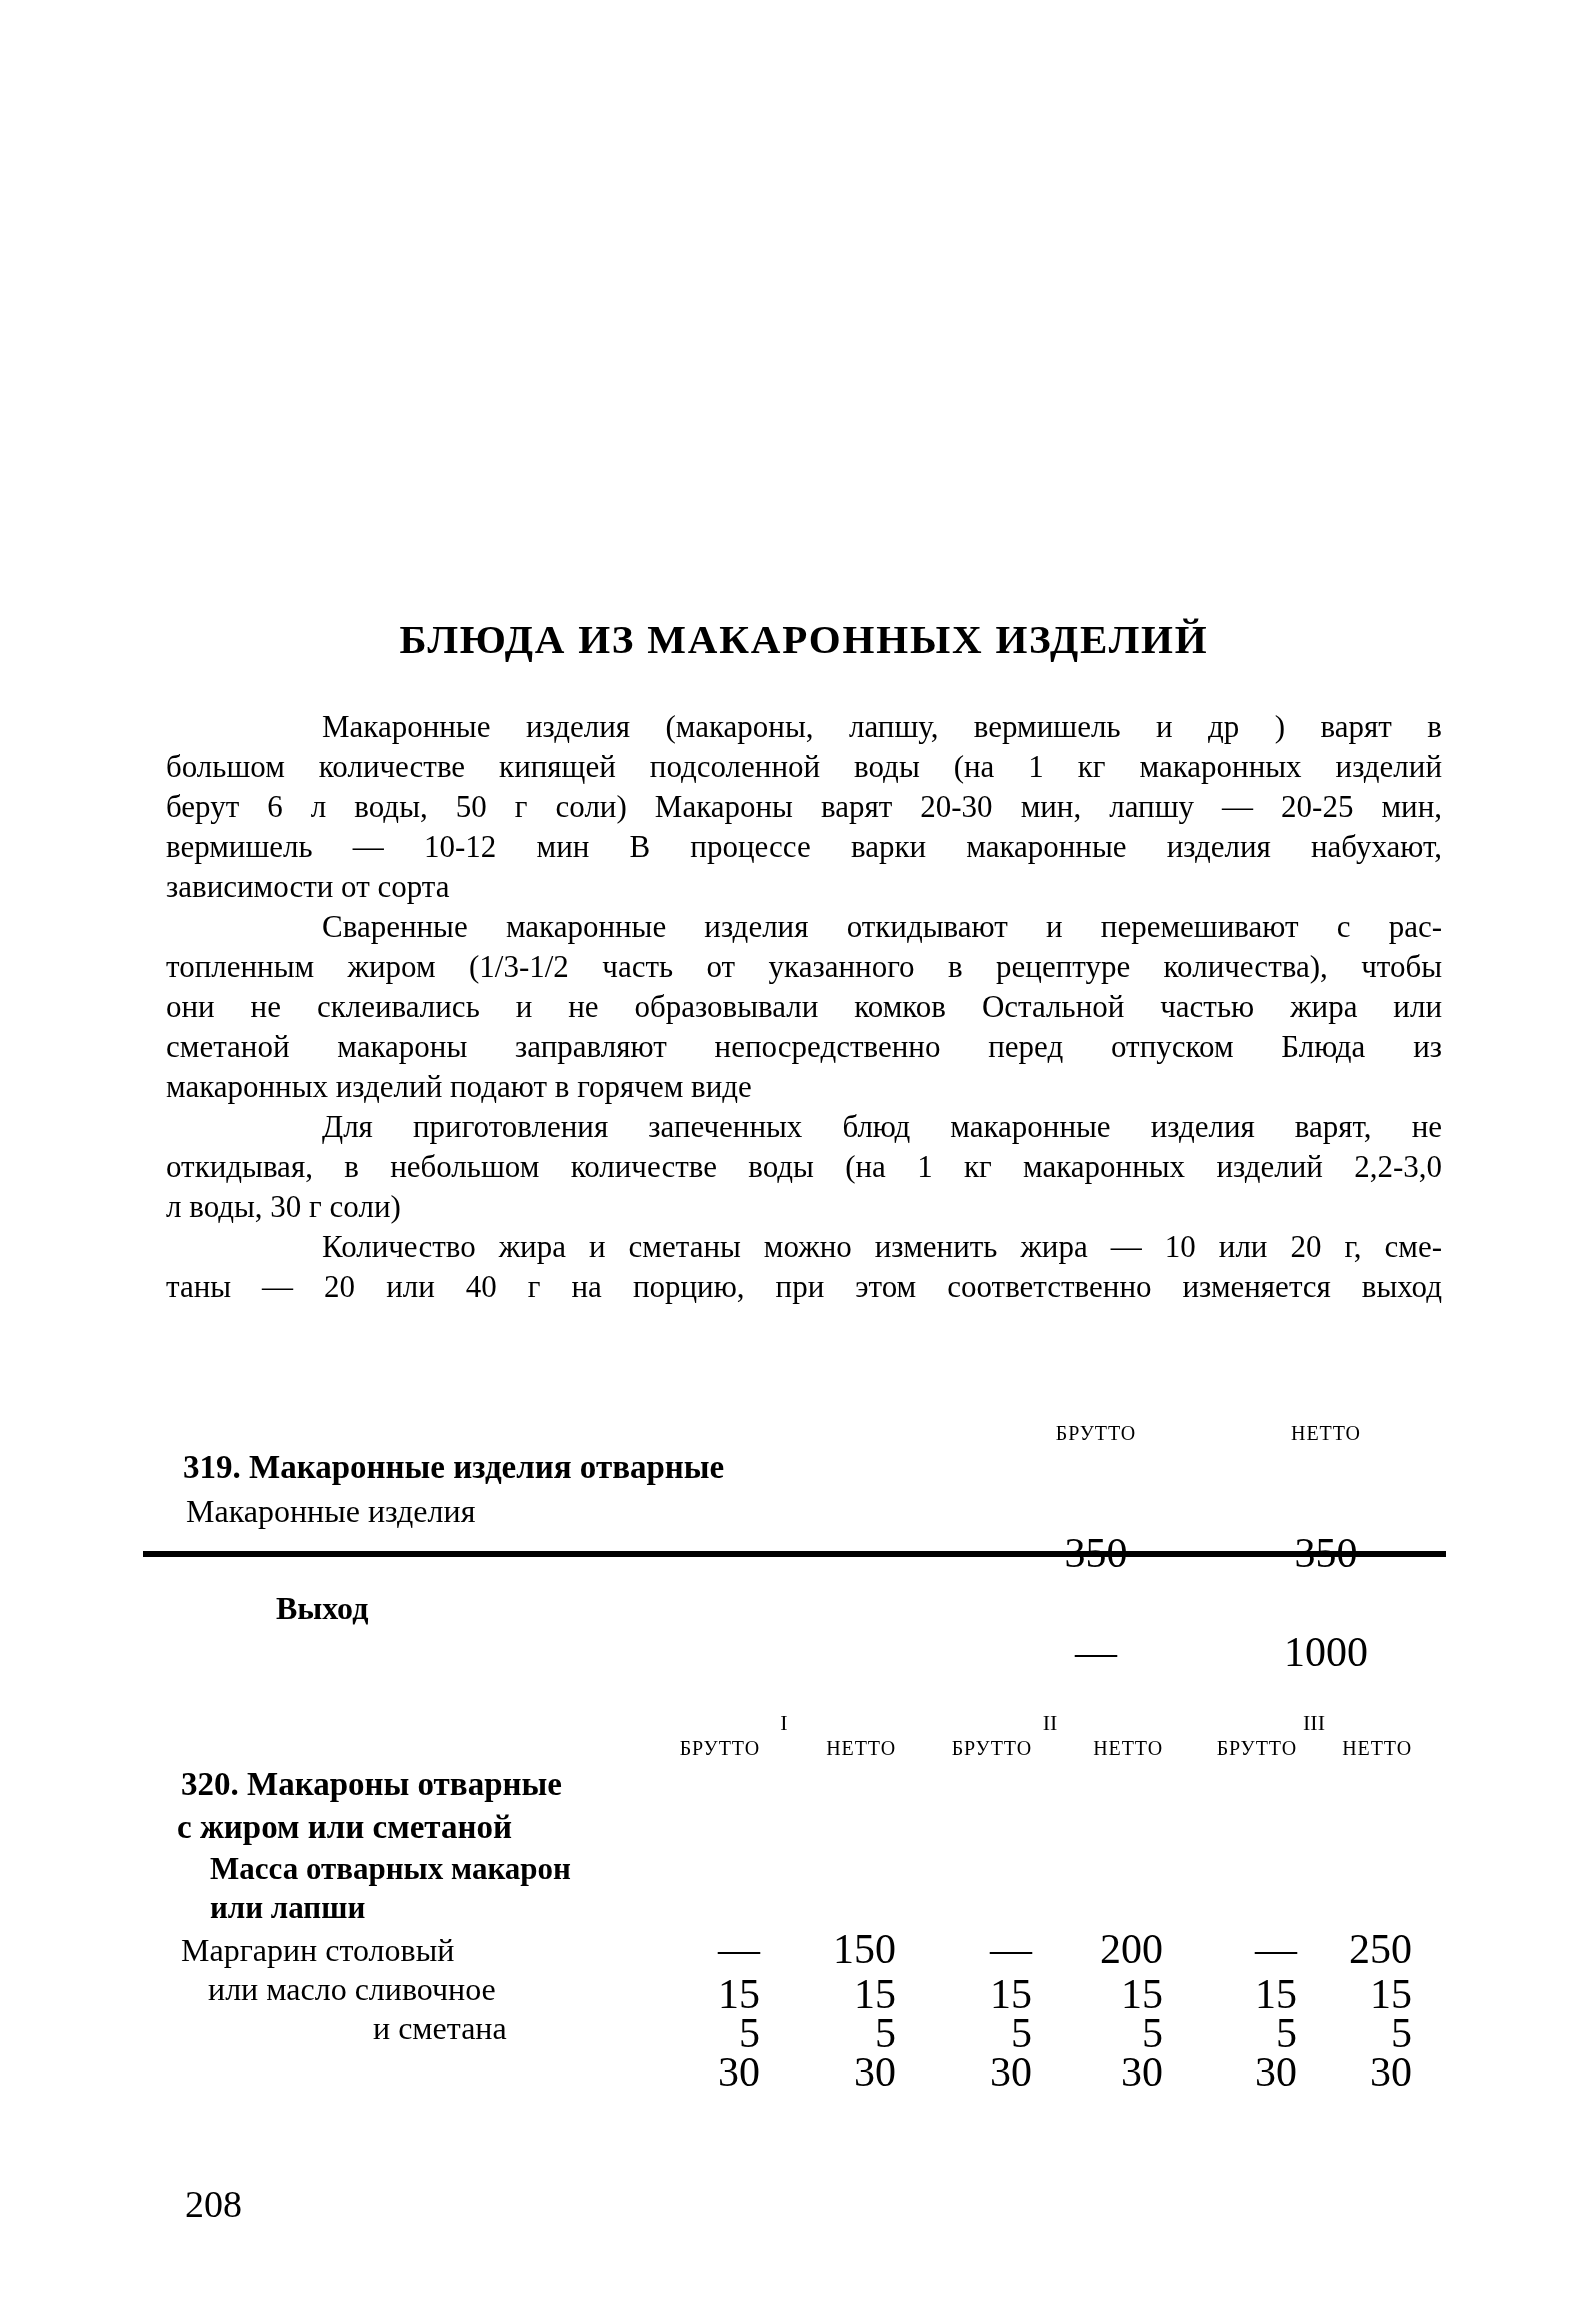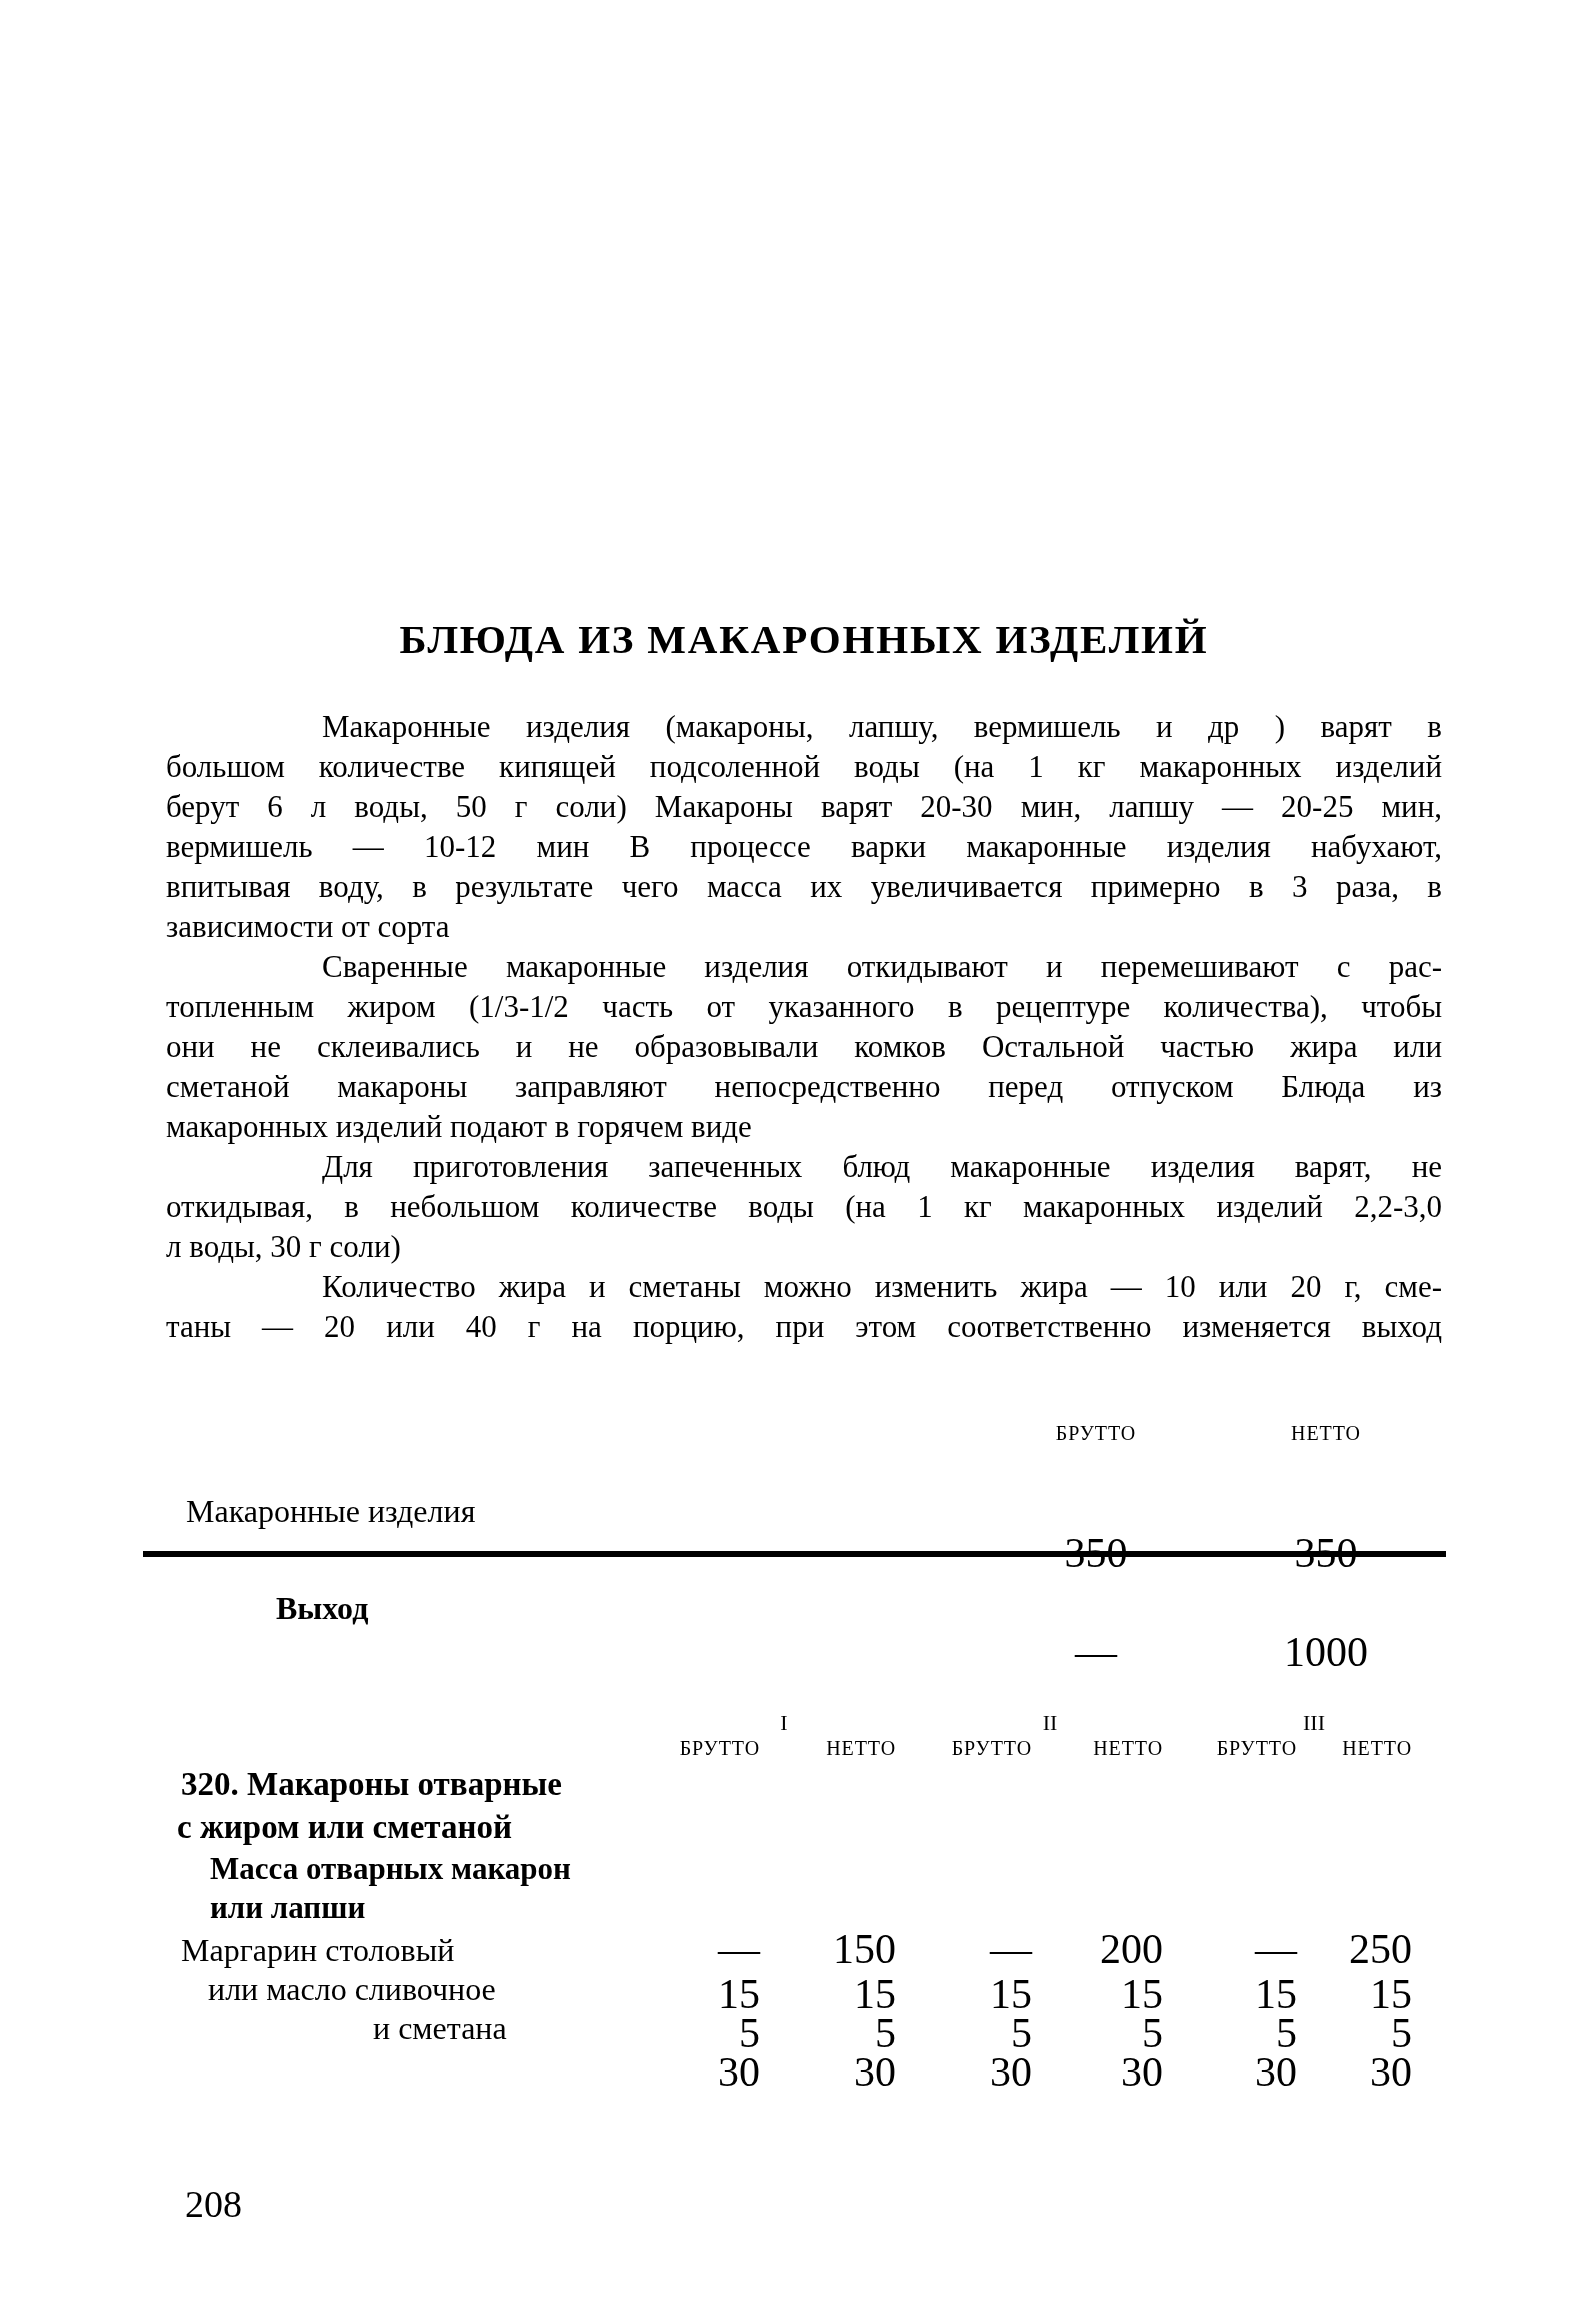--- a/index.html
+++ b/index.html
@@ -47,40 +47,40 @@
 
 <div class="page">
 
   <div class="title">БЛЮДА ИЗ МАКАРОННЫХ ИЗДЕЛИЙ</div>
 
   <div class="intro">
     <div class="ln jl first">Макаронные изделия (макароны, лапшу, вермишель и др ) варят в</div>
     <div class="ln jl">большом количестве кипящей подсоленной воды (на 1 кг макаронных изделий</div>
     <div class="ln jl">берут 6 л воды, 50 г соли) Макароны варят 20-30 мин, лапшу — 20-25 мин,</div>
     <div class="ln jl">вермишель — 10-12 мин В процессе варки макаронные изделия набухают,</div>
-    <div class="ln jl">впитывая воду, в результате чего масса их увеличивается примерно в 3 раза, в</div>
     <div class="ln ll">зависимости от сорта</div>
 
     <div class="ln jl first">Сваренные макаронные изделия откидывают и перемешивают с рас-</div>
     <div class="ln jl">топленным жиром (1/3-1/2 часть от указанного в рецептуре количества), чтобы</div>
     <div class="ln jl">они не склеивались и не образовывали комков Остальной частью жира или</div>
     <div class="ln jl">сметаной макароны заправляют непосредственно перед отпуском Блюда из</div>
     <div class="ln ll">макаронных изделий подают в горячем виде</div>
 
     <div class="ln jl first">Для приготовления запеченных блюд макаронные изделия варят, не</div>
     <div class="ln jl">откидывая, в небольшом количестве воды (на 1 кг макаронных изделий 2,2-3,0</div>
     <div class="ln ll">л воды, 30 г соли)</div>
 
     <div class="ln jl first">Количество жира и сметаны можно изменить  жира — 10 или 20 г, сме-</div>
     <div class="ln jl">таны — 20 или 40 г на порцию, при этом соответственно изменяется выход</div>
   </div>
 
   <div class="abs c319 k1 shead" style="top:1422px;">БРУТТО</div>
   <div class="abs c319 k2 shead" style="top:1422px;">НЕТТО</div>
 
+  <div class="abs rtitle" style="left:183px;top:1449px;">319. Макаронные изделия отварные</div>
 
   <div class="abs rlabel" style="left:186px;top:1493px;">Макаронные изделия</div>
 
   <div class="abs c319 k1 num" style="top:1491px;">350</div>
   <div class="abs c319 k2 num" style="top:1491px;">350</div>
 
   <div class="rule"></div>
 
   <div class="abs rlabel bold" style="left:276px;top:1590px;">Выход</div>
   <div class="abs c319 k1 num" style="top:1590px;">—</div>

